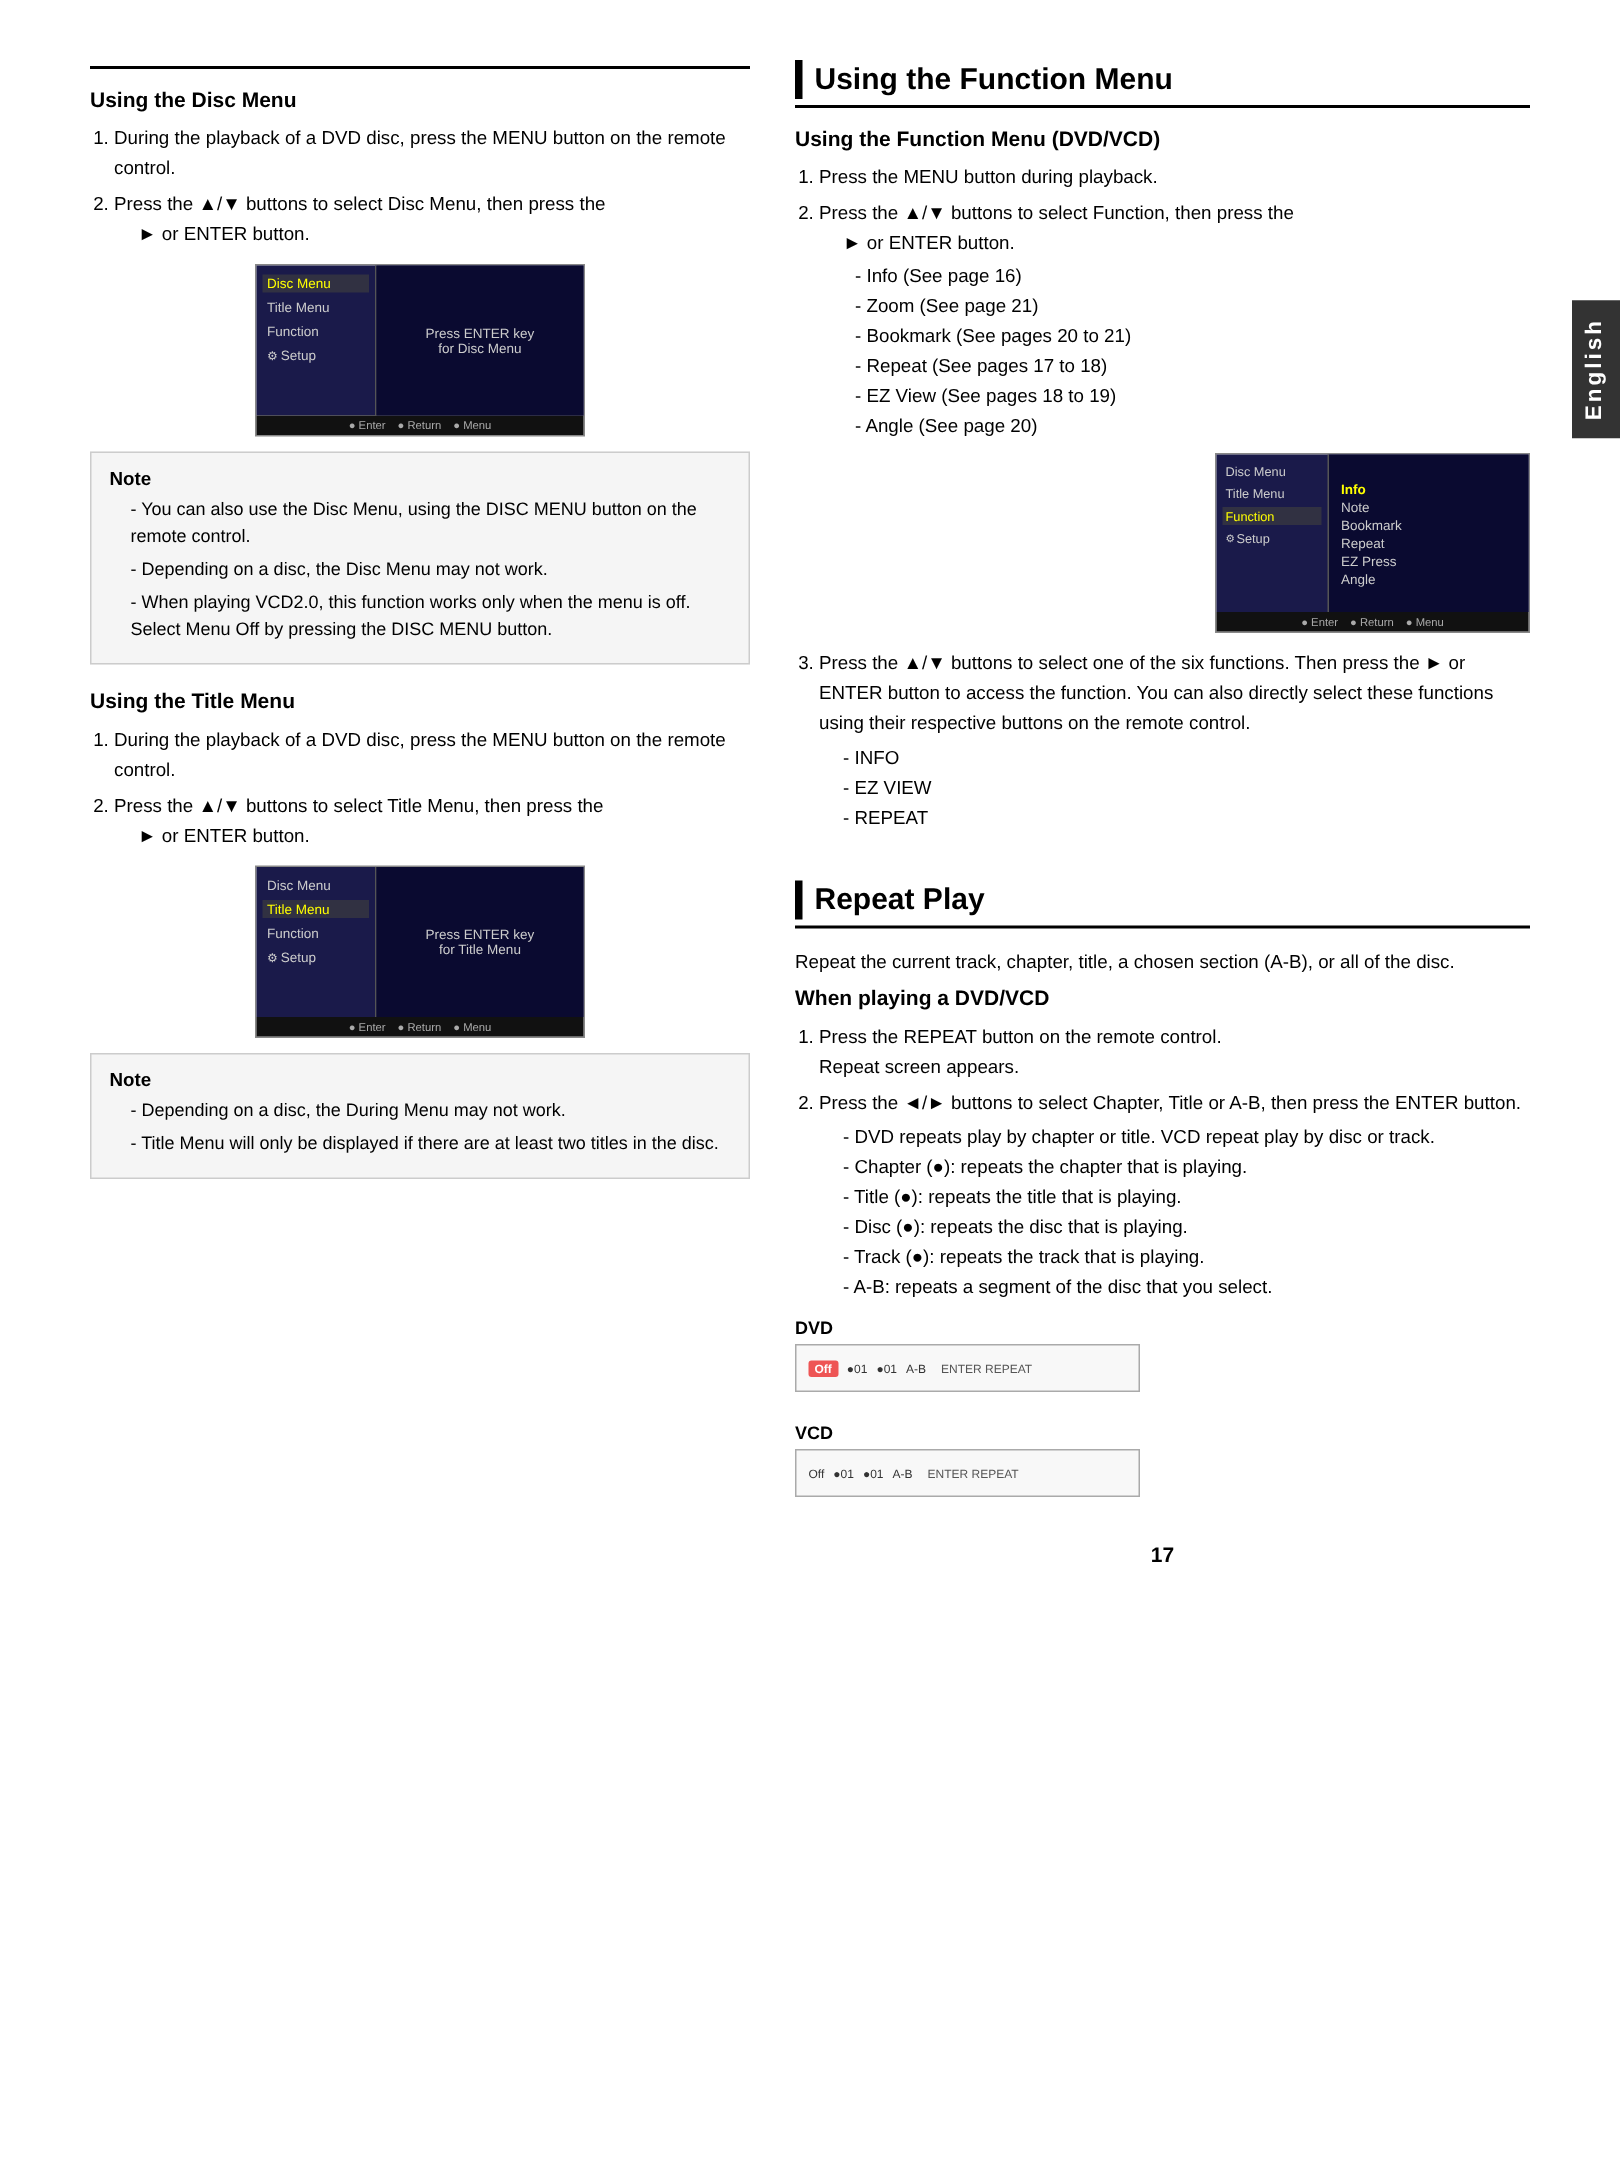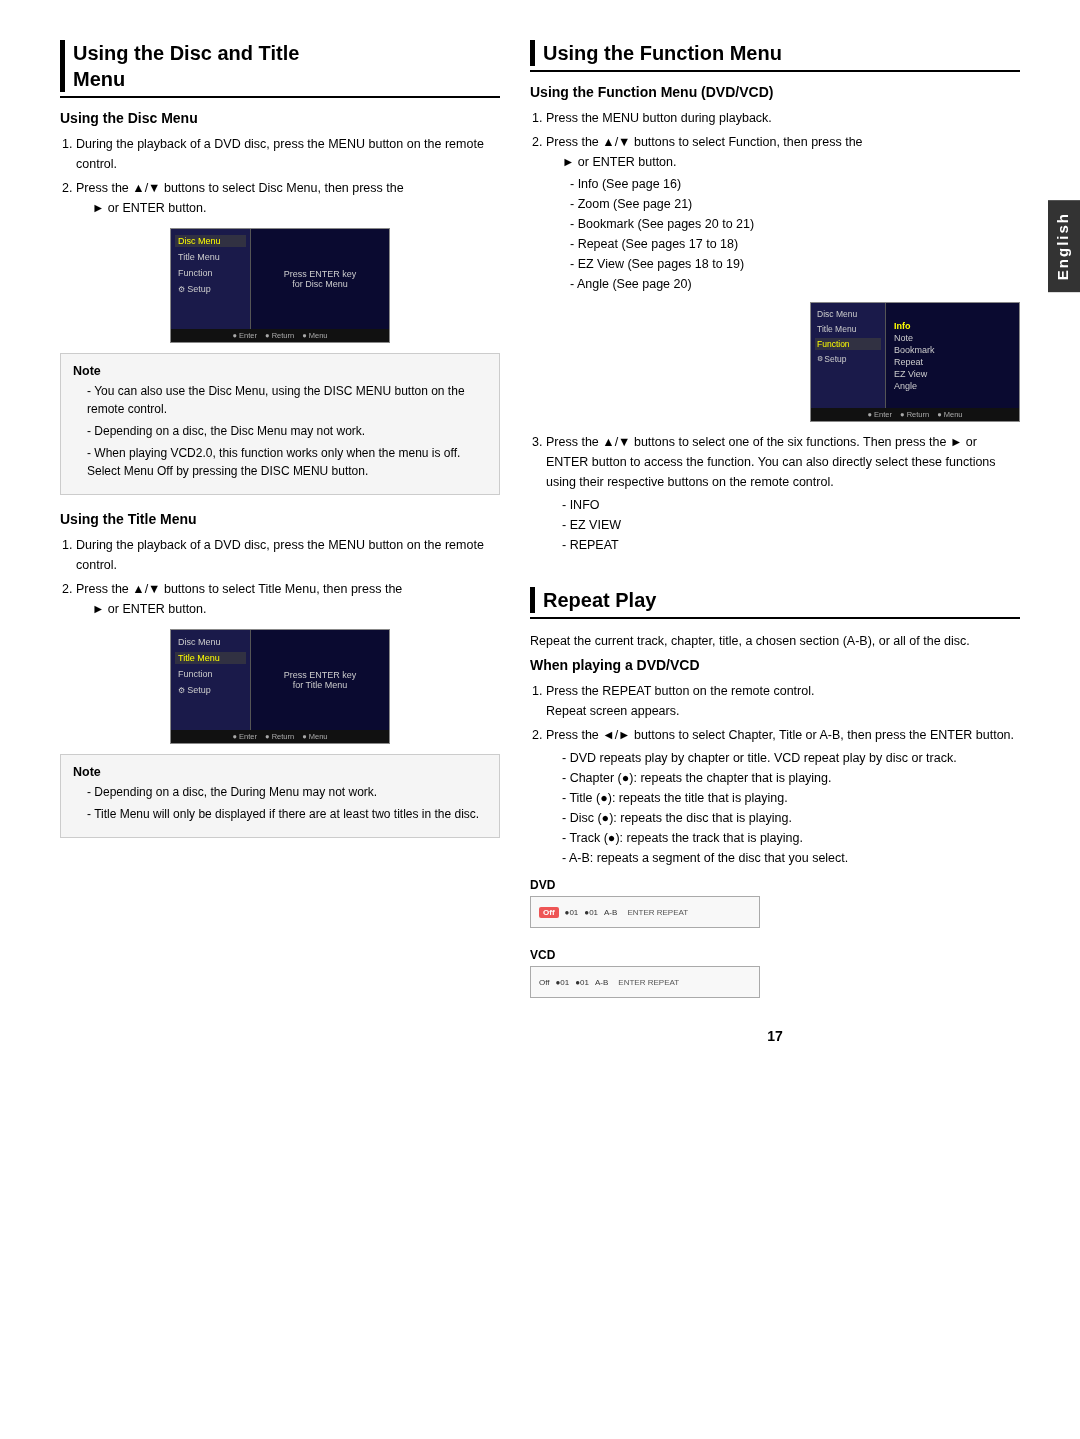--- a/index.html
+++ b/index.html
@@ -112,24 +112,20 @@
   </style>
 </head>
 <body>
 
 <div class="english-tab">English</div>
 
 <div class="page-container">
 
   <div class="left-column">
 
-    <h1 class="section-title">
-      <span>Using the Disc and Title</span><br>
-      <span>Menu</span>
-    </h1>
     <hr class="section-divider">
 
     <h2 class="subsection-title">Using the Disc Menu</h2>
     <div class="body-text">
       <ol>
         <li>During the playback of a DVD disc, press the MENU button on the remote control.</li>
         <li>
           <span>Press the ▲/▼ buttons to select Disc Menu, then press the</span><br>
           <span class="indent">► or ENTER button.</span>
         </li>
@@ -249,21 +245,21 @@
             <div style="font-size:8.5px; color:#ccc; padding:1px 2px; display:flex; align-items:center; gap:1px;">
               <span style="font-size:7px;">⚙</span>
                 <span>Setup</span>
             </div>
           </div>
           <div style="flex:1; background:#0a0a30; display:flex; flex-direction:column; justify-content:center; padding:5px 8px; gap:2px;">
             <div style="font-size:9px; color:#ff0; font-weight:bold;">Info</div>
             <div style="font-size:9px; color:#ccc;">Note</div>
             <div style="font-size:9px; color:#ccc;">Bookmark</div>
             <div style="font-size:9px; color:#ccc;">Repeat</div>
-            <div style="font-size:9px; color:#ccc;">EZ View</div>
+            <div style="font-size:9px; color:#ccc;">EZ Press</div>
             <div style="font-size:9px; color:#ccc;">Angle</div>
           </div>
         </div>
         <div style="background:#111; display:flex; justify-content:center; gap:8px; padding:2px 4px; font-size:7.5px; color:#aaa;">
           <span>● Enter</span>
             <span>● Return</span>
             <span>● Menu</span>
         </div>
       </div>
     </div>

